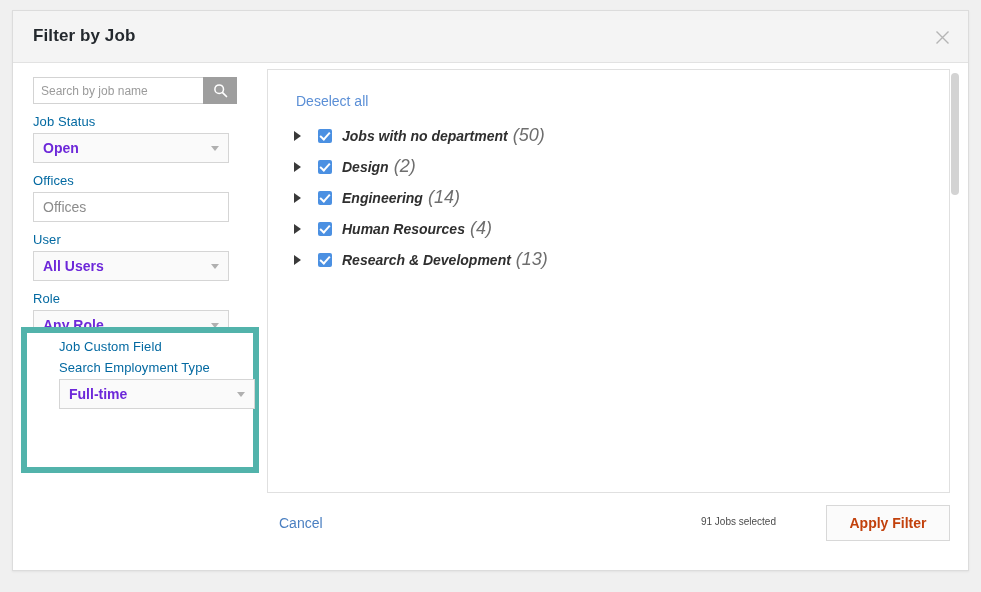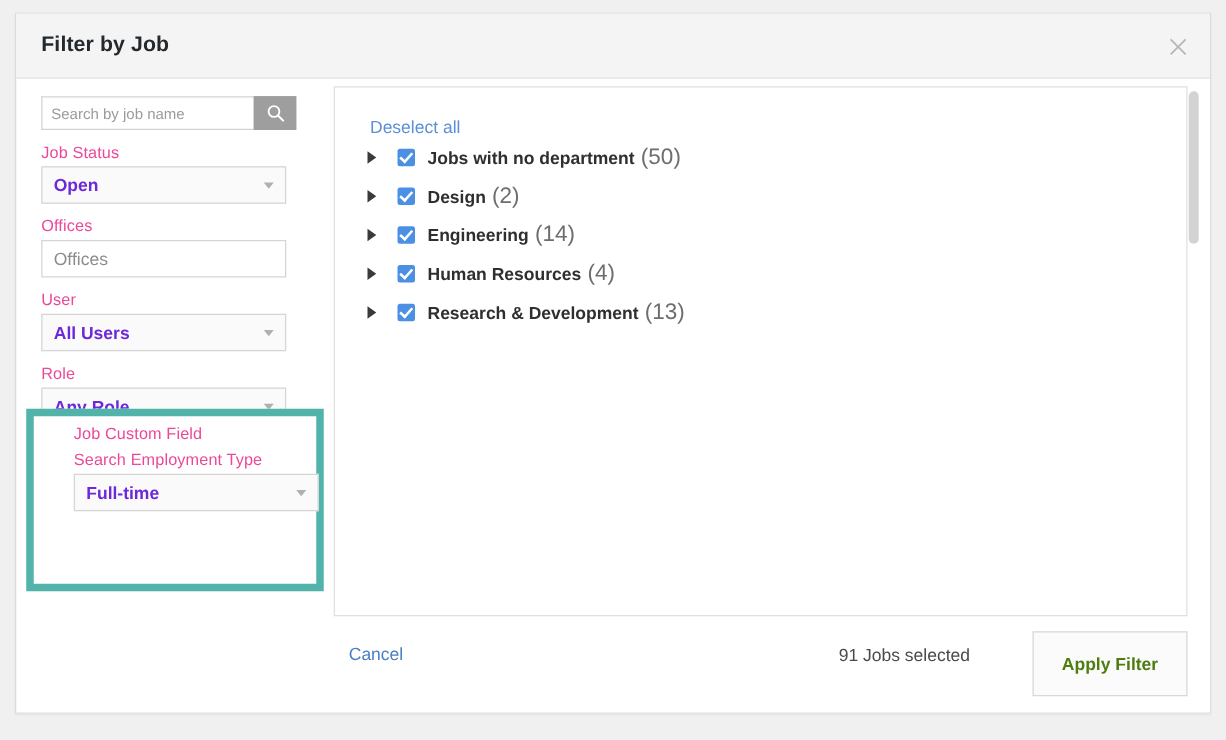--- a/index.html
+++ b/index.html
@@ -51,21 +51,21 @@
   }
 
   
   #sidebar {
     position: absolute;
     left: 8px; top: 14px;
     width: 238px;
   }
   .field-label {
     font-size: 13px;
-    color: #ec4899;
+    color: #0369a1;
     margin: 10px 0 4px 12px;
     letter-spacing: .1px;
   }
   .search-row {
     position: relative;
     margin-left: 12px;
     width: 204px; height: 27px;
     display: flex;
   }
   .search-input {
@@ -149,22 +149,23 @@
   }
   #deselect-all {
     position: absolute;
     left: 28px; top: 23px;
     font-size: 14px;
     color: #5b8fd6;
     cursor: pointer;
   }
   #tree-list {
     position: absolute;
-    left: 26px; top: 40px;
+    left: 26px; top: 50px;
     right: 10px;
+    font-style: italic;
   }
   .tree-row {
     display: flex;
     align-items: center;
     height: 31px;
     cursor: pointer;
   }
   .disclosure {
     width: 16px;
     display: flex; align-items: center;
@@ -231,33 +232,33 @@
   #cancel-link {
     position: absolute;
     left: 12px; top: 10px;
     font-size: 14px;
     color: #4a7fc1;
     cursor: pointer;
   }
   #jobs-selected {
     position: absolute;
     right: 174px; top: 11px;
-    font-size: 14px;
+    font-size: 10px;
     color: #4a4a4a;
     white-space: nowrap;
   }
   #apply-btn {
     position: absolute;
     right: 0; top: 0;
-    width: 124px; height: 52px;
+    width: 124px; height: 36px;
     background: #fbfbfb;
     border: 1px solid #d8d8d8;
     font-size: 14px;
     font-weight: bold;
-    color: #4d7c0f;
+    color: #c2410c;
     cursor: pointer;
     font-family: "Liberation Sans", sans-serif;
   }
 </style>
 </head>
 <body>
 
 <div id="modal">
 
   <div id="header">

